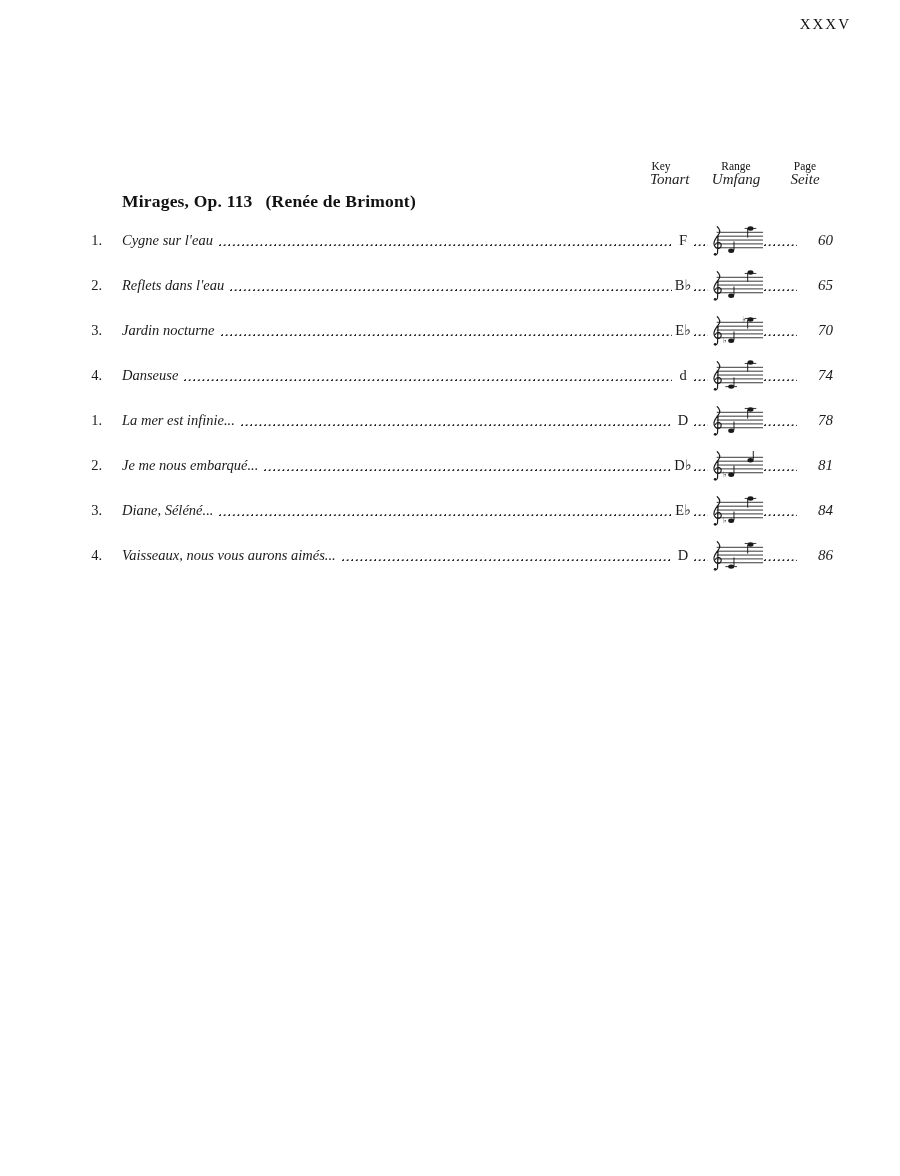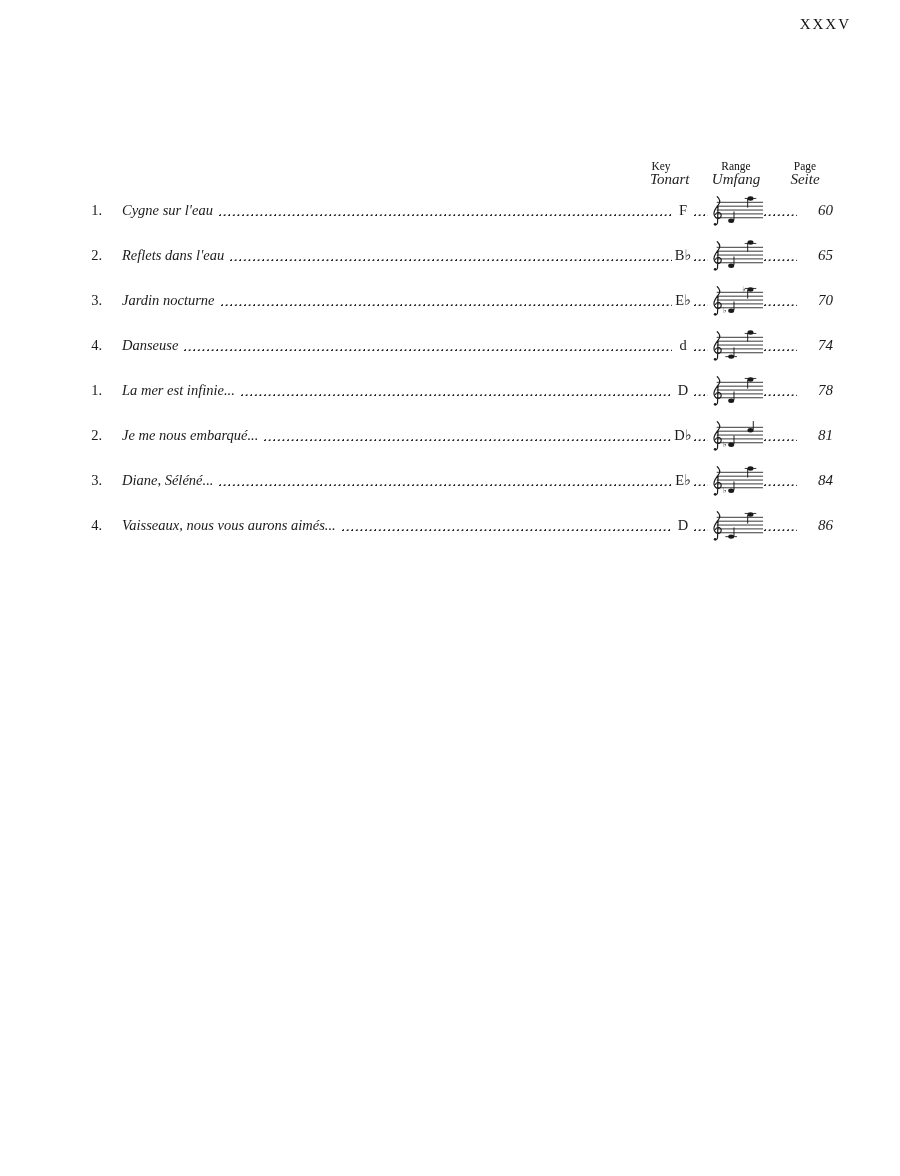--- a/index.html
+++ b/index.html
@@ -70,20 +70,23 @@
       <div class="de">Umfang</div>
     </span>
     <span class="hdr w-page">
       <div class="en">Page</div>
       <div class="de">Seite</div>
     </span>
   </div>
 
   <div id="sections">
   <section class="toc-section">
+    <h2 class="sec-head">
+      <span class="sec-title">Mirages, Op. 113</span><span class="sec-author">(Renée de Brimont)</span>
+    </h2>
     <div class="rows">
   <div class="row">
     <span class="num">1.</span>
     <span class="title">Cygne sur l'eau</span>
     <span class="leader flex"></span>
     <span class="key">F</span>
     <span class="leader l2"></span>
     <span class="staff">
               <svg width="56" height="34" viewBox="0 0 58 34" xmlns="http://www.w3.org/2000/svg">
                 <line x1="9" y1="8" x2="57" y2="8" stroke="#1a1a1a" stroke-width="0.9"></line>

